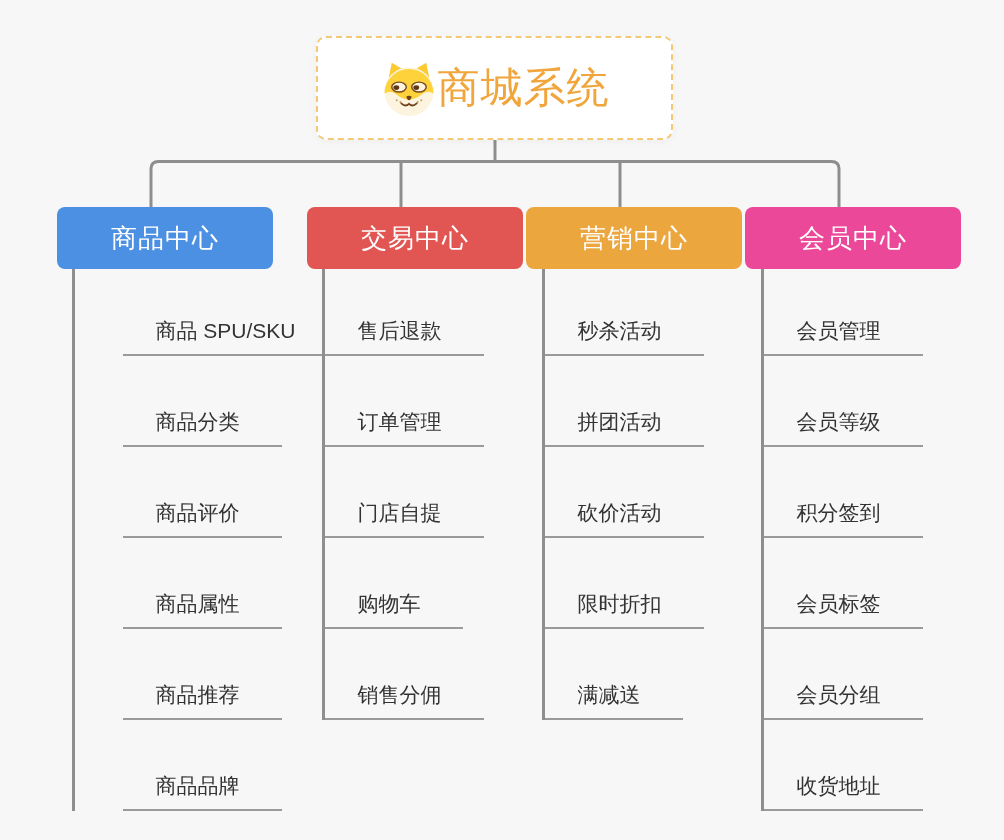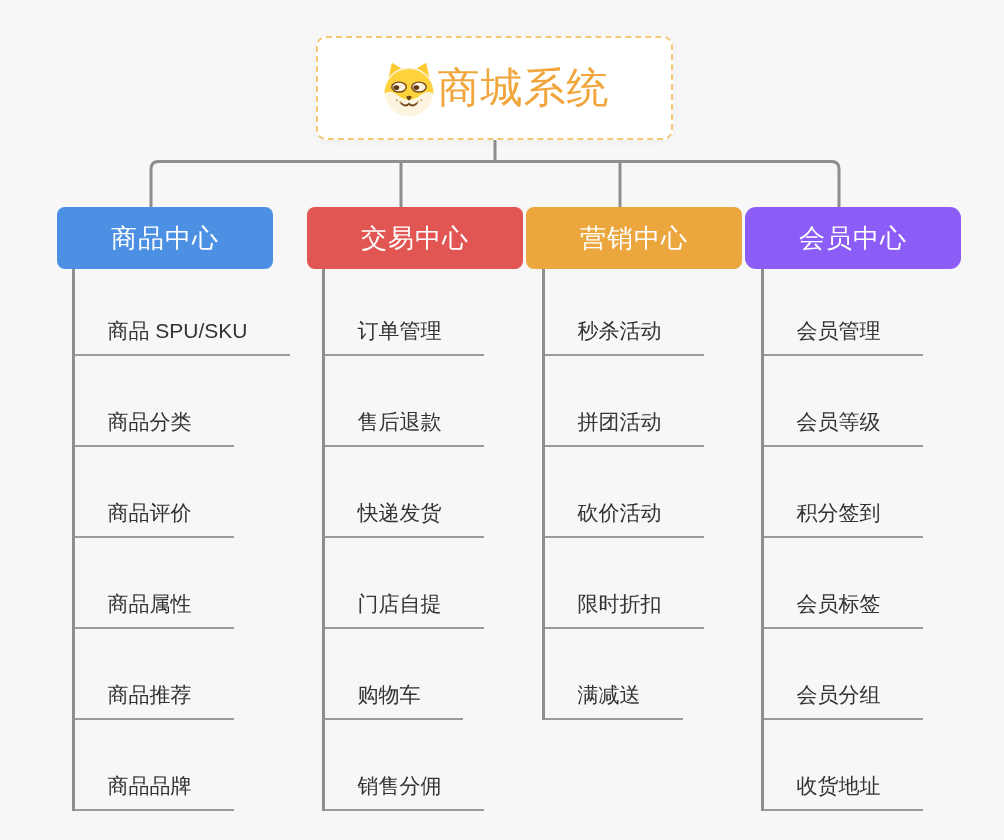--- a/index.html
+++ b/index.html
@@ -61,21 +61,21 @@
   .branch-1 { left:307px; }
   .branch-2 { left:526px; }
   .branch-3 { left:745px; }
 
   
   .column {
     position:absolute;
     top:269px;
     border-left:3px solid #8e8e8e;
   }
-  .col-0 { left:71.5px; }
+  .col-0 { left:71.5px;padding-left:48px; }
   .col-1 { left:321.5px; }
   .col-2 { left:541.5px; }
   .col-3 { left:760.5px; }
 
   .leaf {
     width:max-content;
     margin-top:51px;
     padding:0 42px 8px 33px;
     border-bottom:2px solid #9a9a9a;
     font-size:21px;
@@ -123,37 +123,36 @@
 
   <div class="branch-box branch-0" style="background-color: rgb(75, 144, 226);">
     <span>商品中心</span>
   </div>
   <div class="branch-box branch-1" style="background-color: rgb(225, 86, 82); text-align: right;">
     <span>交易中心</span>
   </div>
   <div class="branch-box branch-2" style="background-color: rgb(235, 166, 62);">
     <span>营销中心</span>
   </div>
-  <div class="branch-box branch-3" style="background-color: #8b5cf6; border-radius: 11px;">
+  <div class="branch-box branch-3" style="background-color: #ec4899;">
     <span>会员中心</span>
   </div>
 
   <div class="column col-0">
     <div class="leaf">商品 SPU/SKU</div>
     <div class="leaf">商品分类</div>
     <div class="leaf">商品评价</div>
     <div class="leaf">商品属性</div>
     <div class="leaf">商品推荐</div>
     <div class="leaf">商品品牌</div>
   </div>
 
   <div class="column col-1">
+    <div class="leaf">售后退款</div>
     <div class="leaf">订单管理</div>
-    <div class="leaf">售后退款</div>
-    <div class="leaf">快递发货</div>
     <div class="leaf">门店自提</div>
     <div class="leaf">购物车</div>
     <div class="leaf">销售分佣</div>
   </div>
 
   <div class="column col-2">
     <div class="leaf">秒杀活动</div>
     <div class="leaf">拼团活动</div>
     <div class="leaf">砍价活动</div>
     <div class="leaf">限时折扣</div>

